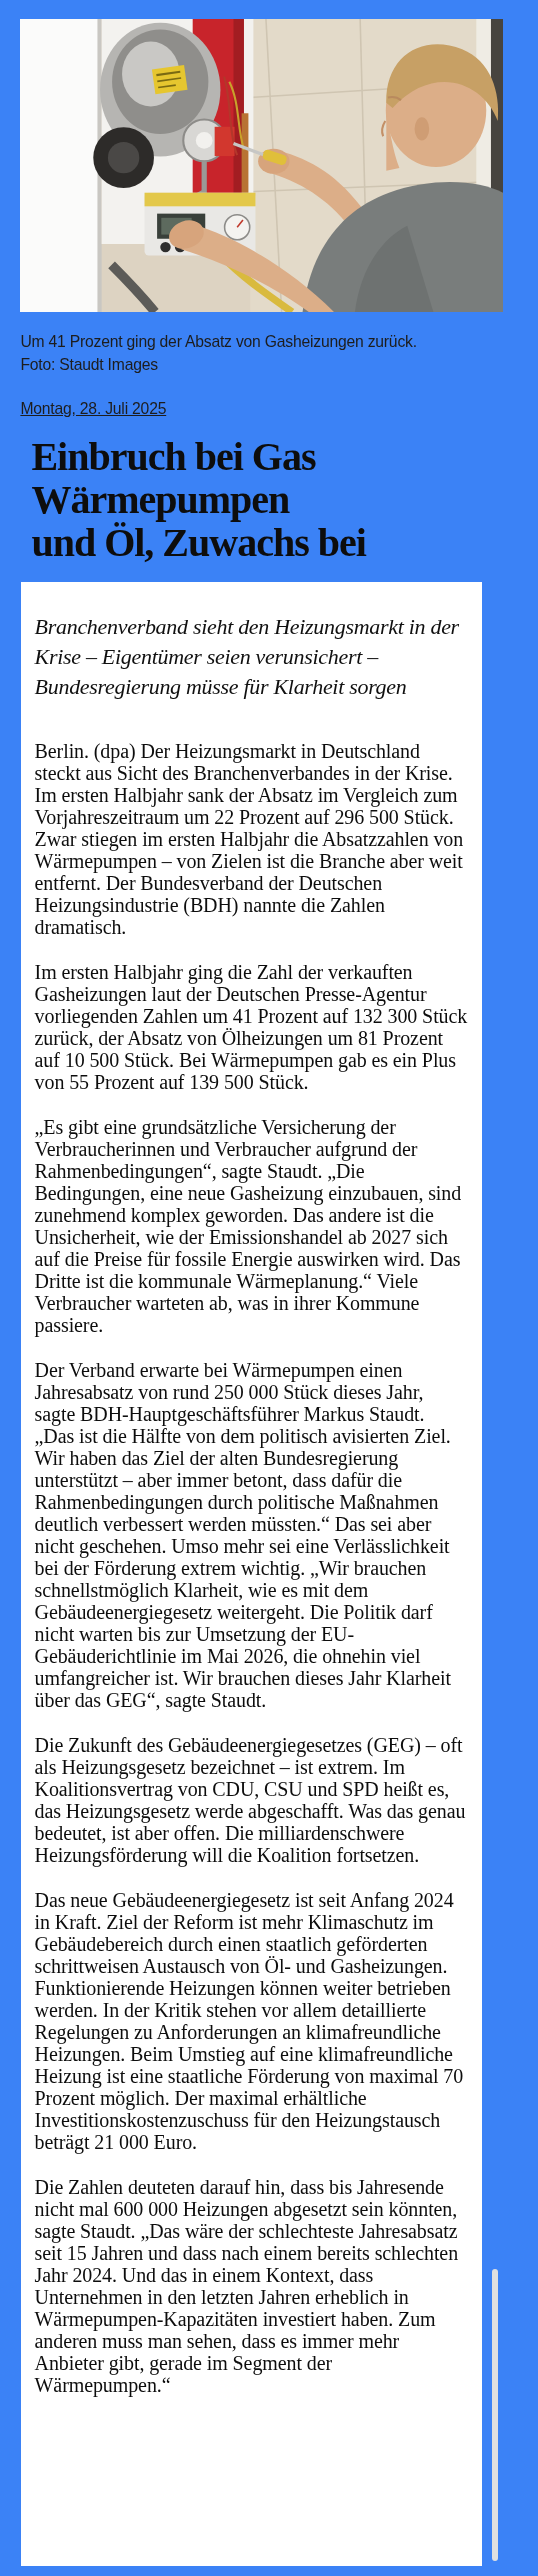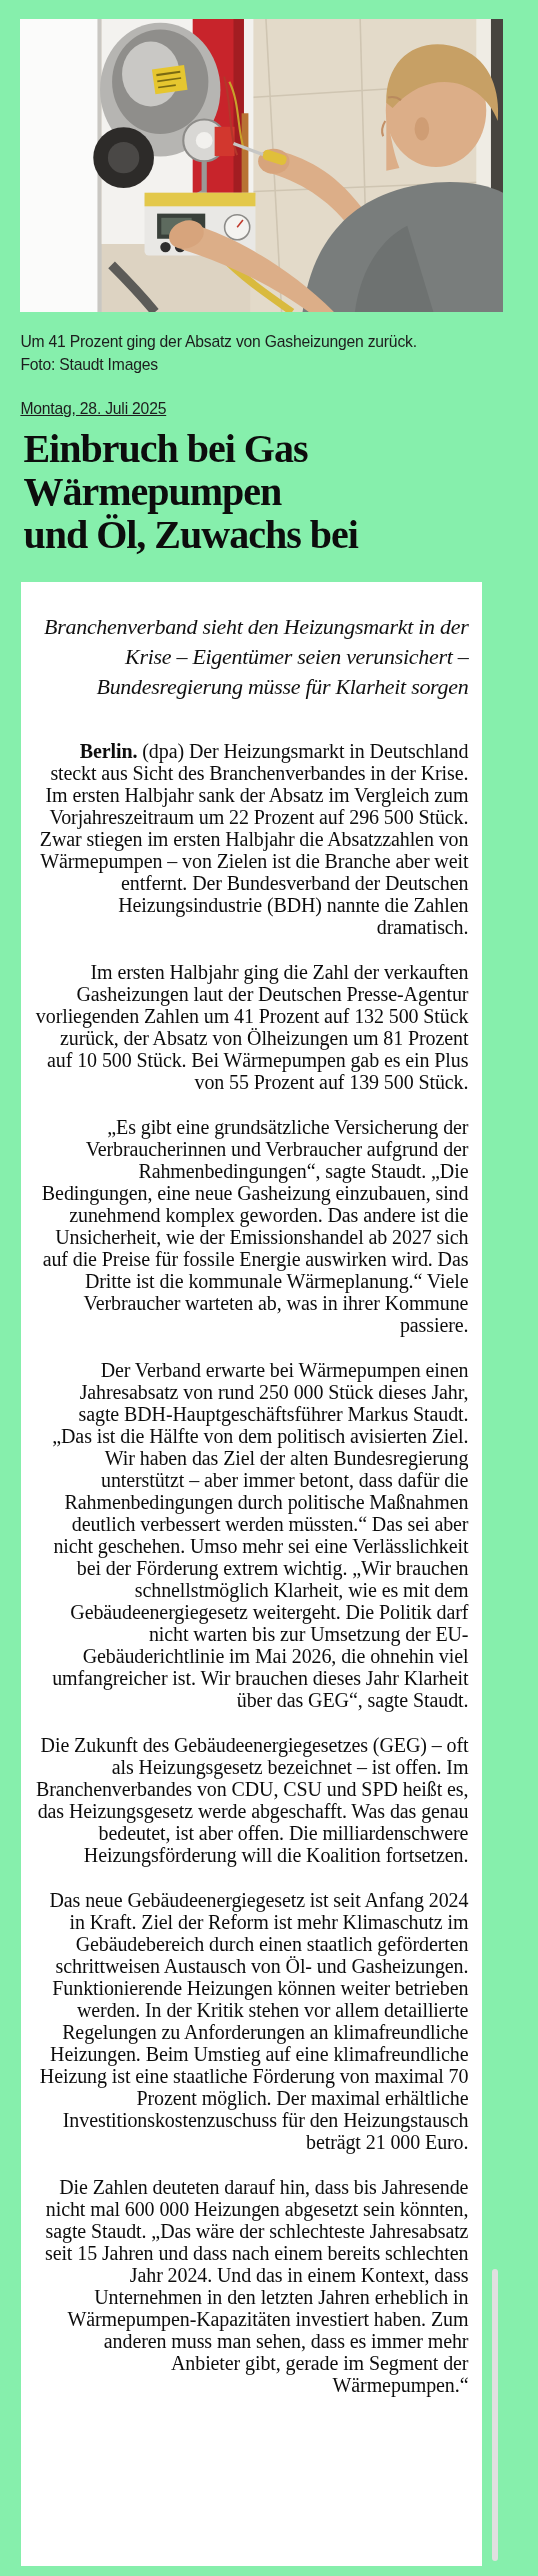--- a/index.html
+++ b/index.html
@@ -1,17 +1,17 @@
 <!DOCTYPE html>
 <html lang="de" style="font-size:8.4px"><head>
 <meta charset="utf-8">
 <style>
   html,body{margin:0;padding:0;background:#efefef;}
   .page{
-    position:relative;width:538px;height:2576px;background:#86efac;
+    position:relative;width:538px;height:2576px;background:#3b82f6;
     overflow:hidden;font-family:"Liberation Sans",sans-serif;color:#111;
   }
   .photo{
     position:absolute;left:20.4px;top:19.4px;width:483px;height:293px;
     overflow:hidden;background:#d9d0c1;
   }
   .photo svg{display:block;width:100%;height:100%;}
   .caption{
     position:absolute;left:20.4px;top:330px;width:471px;
     font-size:15.7px;line-height:23px;color:#1d1d1d;letter-spacing:-0.2px;
@@ -20,34 +20,34 @@
     position:absolute;left:20.4px;top:398px;width:471px;
     font-size:15.7px;line-height:21px;color:#1d1d1d;letter-spacing:-0.2px;text-decoration:underline;
   }
   .headline{
     position:absolute;left:19.4px;top:423px;width:503px;
     font-family:"Liberation Serif",serif;font-weight:bold;
     font-size:40px;line-height:43px;color:#0d0d0d;letter-spacing:-1px;
   }
   .card{
     position:absolute;left:21px;top:582px;width:461px;min-height:1984px;
-    background:#ffffff;box-sizing:border-box;padding:30px 13.6px 21px 13.6px;text-align:right;
+    background:#ffffff;box-sizing:border-box;padding:30px 13.6px 21px 13.6px;
   }
   .lead{
     margin:0 0 38px 0;
     font-family:"Liberation Serif",serif;font-style:italic;
     font-size:22px;line-height:30px;color:#101010;letter-spacing:-0.3px;
   }
   .body-copy p{
     margin:0 0 23px 0;
     font-family:"Liberation Serif",serif;
     font-size:20px;line-height:22px;color:#0d0d0d;letter-spacing:-0.1px;
   }
   .body-copy p:last-child{margin-bottom:16px;}
-  .dateline{font-weight:bold;}
+  .dateline{font-weight:normal;}
   .scrollbar-thumb{
     position:absolute;left:492px;top:2269px;width:6.3px;height:292px;
     background:#e0e0e0;border-radius:3.1px;
   }
 </style>
 </head>
 <body>
 
 <div class="page">
 
@@ -131,34 +131,34 @@
     </svg>
   </div>
 
   <div class="caption">
     <div>Um 41 Prozent ging der Absatz von Gasheizungen zurück.</div>
     <div>Foto: Staudt Images</div>
   </div>
 
   <div class="date">Montag, 28. Juli 2025</div>
 
-  <h1 class="headline" style="margin:4px;">
+  <h1 class="headline" style="margin:12px;">
     <div>Einbruch bei Gas</div>
     <div>Wärmepumpen</div>
     <div>und Öl, Zuwachs bei</div>
   </h1>
 
   <div class="card">
     <p class="lead">Branchenverband sieht den Heizungsmarkt in der Krise – Eigentümer seien verunsichert – Bundesregierung müsse für Klarheit sorgen</p>
     <div class="body-copy">
       <p><span class="dateline">Berlin.</span> <span>(dpa) Der Heizungsmarkt in Deutschland steckt aus Sicht des Branchenverbandes in der Krise. Im ersten Halbjahr sank der Absatz im Vergleich zum Vorjahreszeitraum um 22 Prozent auf 296 500 Stück. Zwar stiegen im ersten Halbjahr die Absatzzahlen von Wärmepumpen – von Zielen ist die Branche aber weit entfernt. Der Bundesverband der Deutschen Heizungsindustrie (BDH) nannte die Zahlen dramatisch.</span></p>
-      <p>Im ersten Halbjahr ging die Zahl der verkauften Gasheizungen laut der Deutschen Presse-Agentur vorliegenden Zahlen um 41 Prozent auf 132 500 Stück zurück, der Absatz von Ölheizungen um 81 Prozent auf 10 500 Stück. Bei Wärmepumpen gab es ein Plus von 55 Prozent auf 139 500 Stück.</p>
+      <p>Im ersten Halbjahr ging die Zahl der verkauften Gasheizungen laut der Deutschen Presse-Agentur vorliegenden Zahlen um 41 Prozent auf 132 300 Stück zurück, der Absatz von Ölheizungen um 81 Prozent auf 10 500 Stück. Bei Wärmepumpen gab es ein Plus von 55 Prozent auf 139 500 Stück.</p>
       <p>„Es gibt eine grundsätzliche Versicherung der Verbraucherinnen und Verbraucher aufgrund der Rahmenbedingungen“, sagte Staudt. „Die Bedingungen, eine neue Gasheizung einzubauen, sind zunehmend komplex geworden. Das andere ist die Unsicherheit, wie der Emissionshandel ab 2027 sich auf die Preise für fossile Energie auswirken wird. Das Dritte ist die kommunale Wärmeplanung.“ Viele Verbraucher warteten ab, was in ihrer Kommune passiere.</p>
       <p>Der Verband erwarte bei Wärmepumpen einen Jahresabsatz von rund 250 000 Stück dieses Jahr, sagte BDH-Hauptgeschäftsführer Markus Staudt. „Das ist die Hälfte von dem politisch avisierten Ziel. Wir haben das Ziel der alten Bundesregierung unterstützt – aber immer betont, dass dafür die Rahmenbedingungen durch politische Maßnahmen deutlich verbessert werden müssten.“ Das sei aber nicht geschehen. Umso mehr sei eine Verlässlichkeit bei der Förderung extrem wichtig. „Wir brauchen schnellstmöglich Klarheit, wie es mit dem Gebäudeenergiegesetz weitergeht. Die Politik darf nicht warten bis zur Umsetzung der EU-Gebäuderichtlinie im Mai 2026, die ohnehin viel umfangreicher ist. Wir brauchen dieses Jahr Klarheit über das GEG“, sagte Staudt.</p>
-      <p>Die Zukunft des Gebäudeenergiegesetzes (GEG) – oft als Heizungsgesetz bezeichnet – ist offen. Im Branchenverbandes von CDU, CSU und SPD heißt es, das Heizungsgesetz werde abgeschafft. Was das genau bedeutet, ist aber offen. Die milliardenschwere Heizungsförderung will die Koalition fortsetzen.</p>
+      <p>Die Zukunft des Gebäudeenergiegesetzes (GEG) – oft als Heizungsgesetz bezeichnet – ist extrem. Im Koalitionsvertrag von CDU, CSU und SPD heißt es, das Heizungsgesetz werde abgeschafft. Was das genau bedeutet, ist aber offen. Die milliardenschwere Heizungsförderung will die Koalition fortsetzen.</p>
       <p>Das neue Gebäudeenergiegesetz ist seit Anfang 2024 in Kraft. Ziel der Reform ist mehr Klimaschutz im Gebäudebereich durch einen staatlich geförderten schrittweisen Austausch von Öl- und Gasheizungen. Funktionierende Heizungen können weiter betrieben werden. In der Kritik stehen vor allem detaillierte Regelungen zu Anforderungen an klimafreundliche Heizungen. Beim Umstieg auf eine klimafreundliche Heizung ist eine staatliche Förderung von maximal 70 Prozent möglich. Der maximal erhältliche Investitionskostenzuschuss für den Heizungstausch beträgt 21 000 Euro.</p>
       <p>Die Zahlen deuteten darauf hin, dass bis Jahresende nicht mal 600 000 Heizungen abgesetzt sein könnten, sagte Staudt. „Das wäre der schlechteste Jahresabsatz seit 15 Jahren und dass nach einem bereits schlechten Jahr 2024. Und das in einem Kontext, dass Unternehmen in den letzten Jahren erheblich in Wärmepumpen-Kapazitäten investiert haben. Zum anderen muss man sehen, dass es immer mehr Anbieter gibt, gerade im Segment der Wärmepumpen.“</p>
     </div>
   </div>
 
   <div class="scrollbar-thumb"></div>
 
 </div>
 
 

